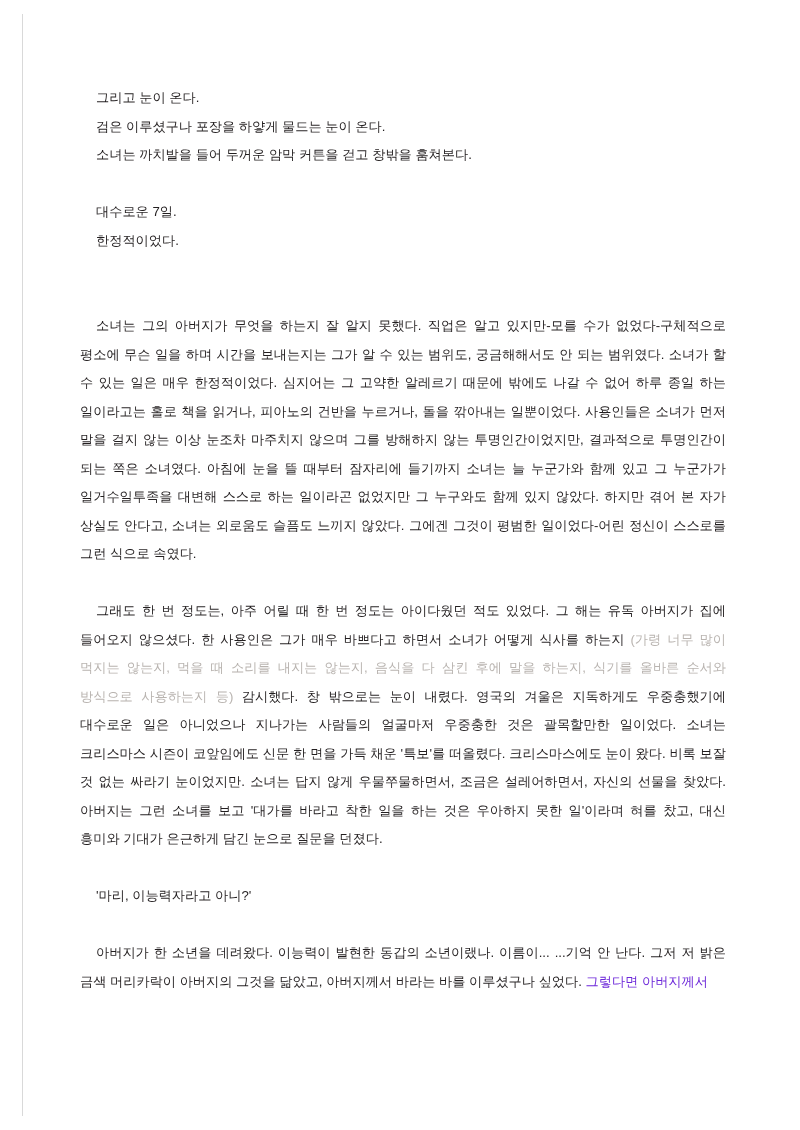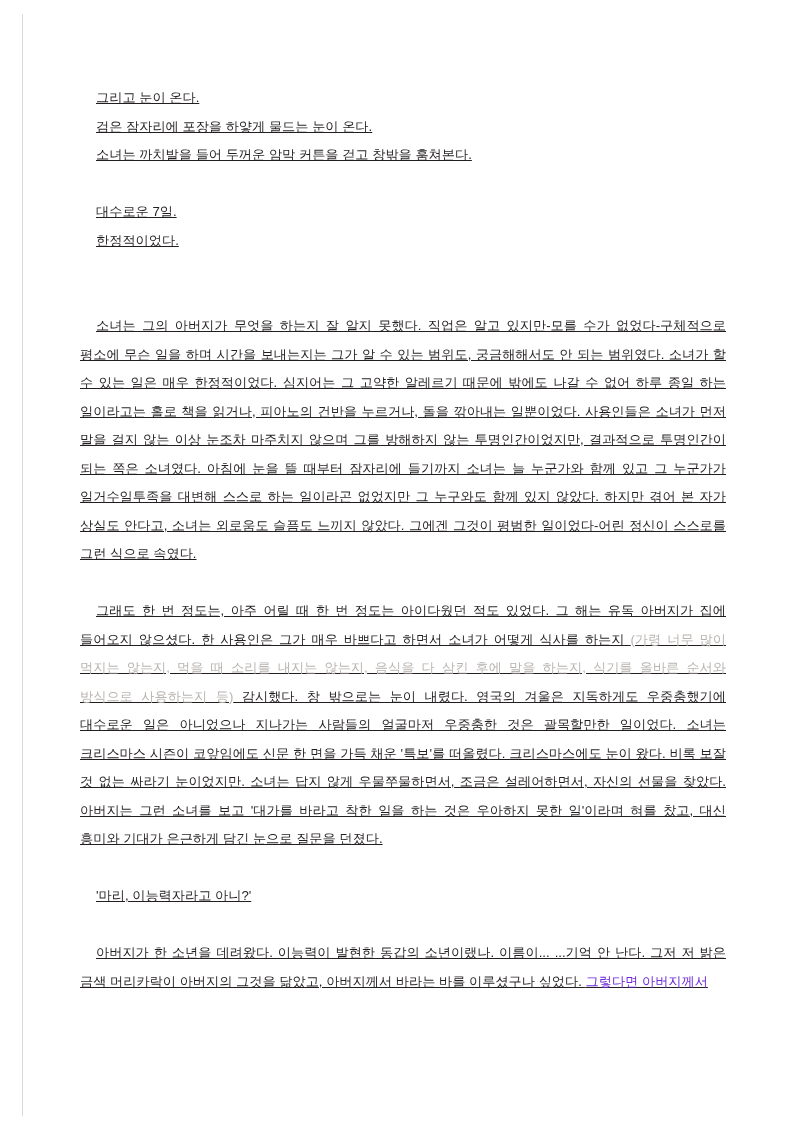--- a/index.html
+++ b/index.html
@@ -37,21 +37,20 @@
     width: 646px;
   }
   p {
     margin: 0;
     font-size: 13.2px;
     line-height: 28.5px;
     text-align: justify;
     text-justify: inter-character;
     color: #231f20;
     word-break: keep-all;
-    text-decoration: underline;
   }
   p.indent {
     text-indent: 16px;
   }
   .blank {
     height: 28.5px;
   }
   .blank-big {
     height: 57px;
   }
@@ -64,21 +63,21 @@
 </style>
 </head>
 <body>
 
 <div class="page">
   <div class="left-rule"></div>
 
   <div class="content">
 
     <p class="indent">그리고 눈이 온다.</p>
-    <p class="indent">검은 잠자리에 포장을 하얗게 물드는 눈이 온다.</p>
+    <p class="indent">검은 이루셨구나 포장을 하얗게 물드는 눈이 온다.</p>
     <p class="indent">소녀는 까치발을 들어 두꺼운 암막 커튼을 걷고 창밖을 훔쳐본다.</p>
 
     <div class="blank"></div>
 
     <p class="indent">대수로운 7일.</p>
     <p class="indent">한정적이었다.</p>
 
     <div class="blank-big"></div>
 
     <p class="indent">소녀는 그의 아버지가 무엇을 하는지 잘 알지 못했다. 직업은 알고 있지만-모를 수가 없었다-구체적으로 평소에 무슨 일을 하며 시간을 보내는지는 그가 알 수 있는 범위도, 궁금해해서도 안 되는 범위였다. 소녀가 할 수 있는 일은 매우 한정적이었다. 심지어는 그 고약한 알레르기 때문에 밖에도 나갈 수 없어 하루 종일 하는 일이라고는 홀로 책을 읽거나, 피아노의 건반을 누르거나, 돌을 깎아내는 일뿐이었다. 사용인들은 소녀가 먼저 말을 걸지 않는 이상 눈조차 마주치지 않으며 그를 방해하지 않는 투명인간이었지만, 결과적으로 투명인간이 되는 쪽은 소녀였다. 아침에 눈을 뜰 때부터 잠자리에 들기까지 소녀는 늘 누군가와 함께 있고 그 누군가가 일거수일투족을 대변해 스스로 하는 일이라곤 없었지만 그 누구와도 함께 있지 않았다. 하지만 겪어 본 자가 상실도 안다고, 소녀는 외로움도 슬픔도 느끼지 않았다. 그에겐 그것이 평범한 일이었다-어린 정신이 스스로를 그런 식으로 속였다.</p>

